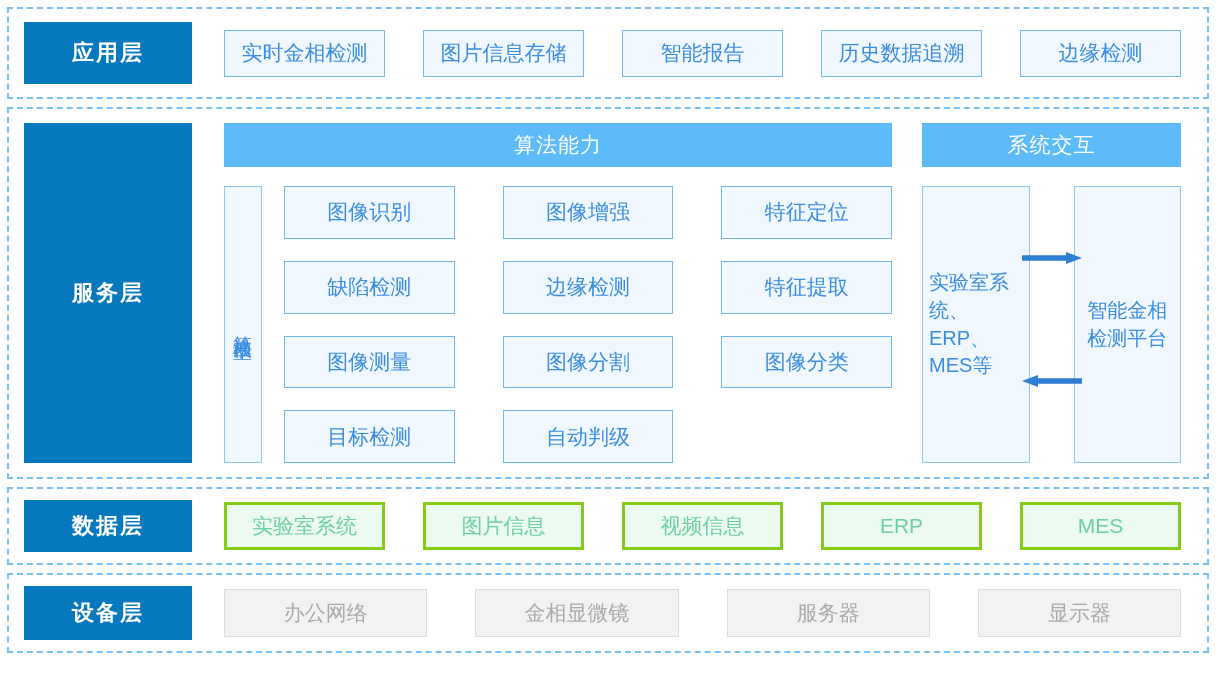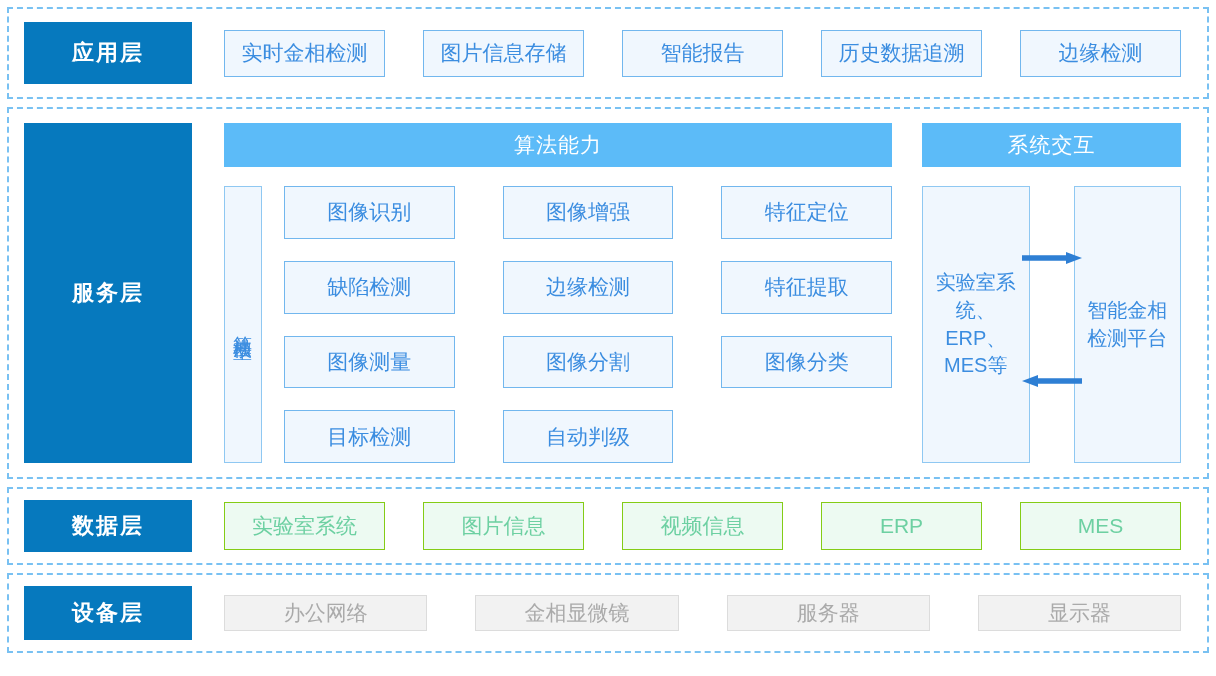--- a/index.html
+++ b/index.html
@@ -173,21 +173,21 @@
     flex: 1 1 0;
     box-sizing: border-box;
     background: #F0F7FE;
     border: 1px solid #8FC8F2;
     color: #3B8DE0;
     font-size: 20px;
     line-height: 1.38;
     display: flex;
     align-items: center;
     justify-content: center;
-    text-align: center;
+    text-align: left;
     padding: 4px 6px;
   }
   .interop-gap { flex: 0 0 44px; position: relative; }
 
   .arrow {
     position: absolute;
     left: -8px;
     width: 60px;
     height: 12px;
   }
@@ -201,40 +201,40 @@
     align-items: center;
     justify-content: space-between;
     padding: 0 26px 0 32px;
     gap: 38px;
   }
   .data-chip {
     flex: 1 1 0;
     height: 48px;
     box-sizing: border-box;
     background: #EDFAF2;
-    border: 1px solid #84cc16;
+    border: 3px solid #84cc16;
     color: #6DD0A2;
     font-size: 21px;
     display: flex;
     align-items: center;
     justify-content: center;
     white-space: nowrap;
   }
 
   
   .device-row {
     flex: 1 1 auto;
     display: flex;
     align-items: center;
     padding: 0 26px 0 32px;
     gap: 48px;
   }
   .device-chip {
     flex: 1 1 0;
-    height: 36px;
+    height: 48px;
     box-sizing: border-box;
     background: #F2F2F2;
     border: 1px solid #DCDCDC;
     color: #AAAAAA;
     font-size: 21px;
     display: flex;
     align-items: center;
     justify-content: center;
     white-space: nowrap;
   }

